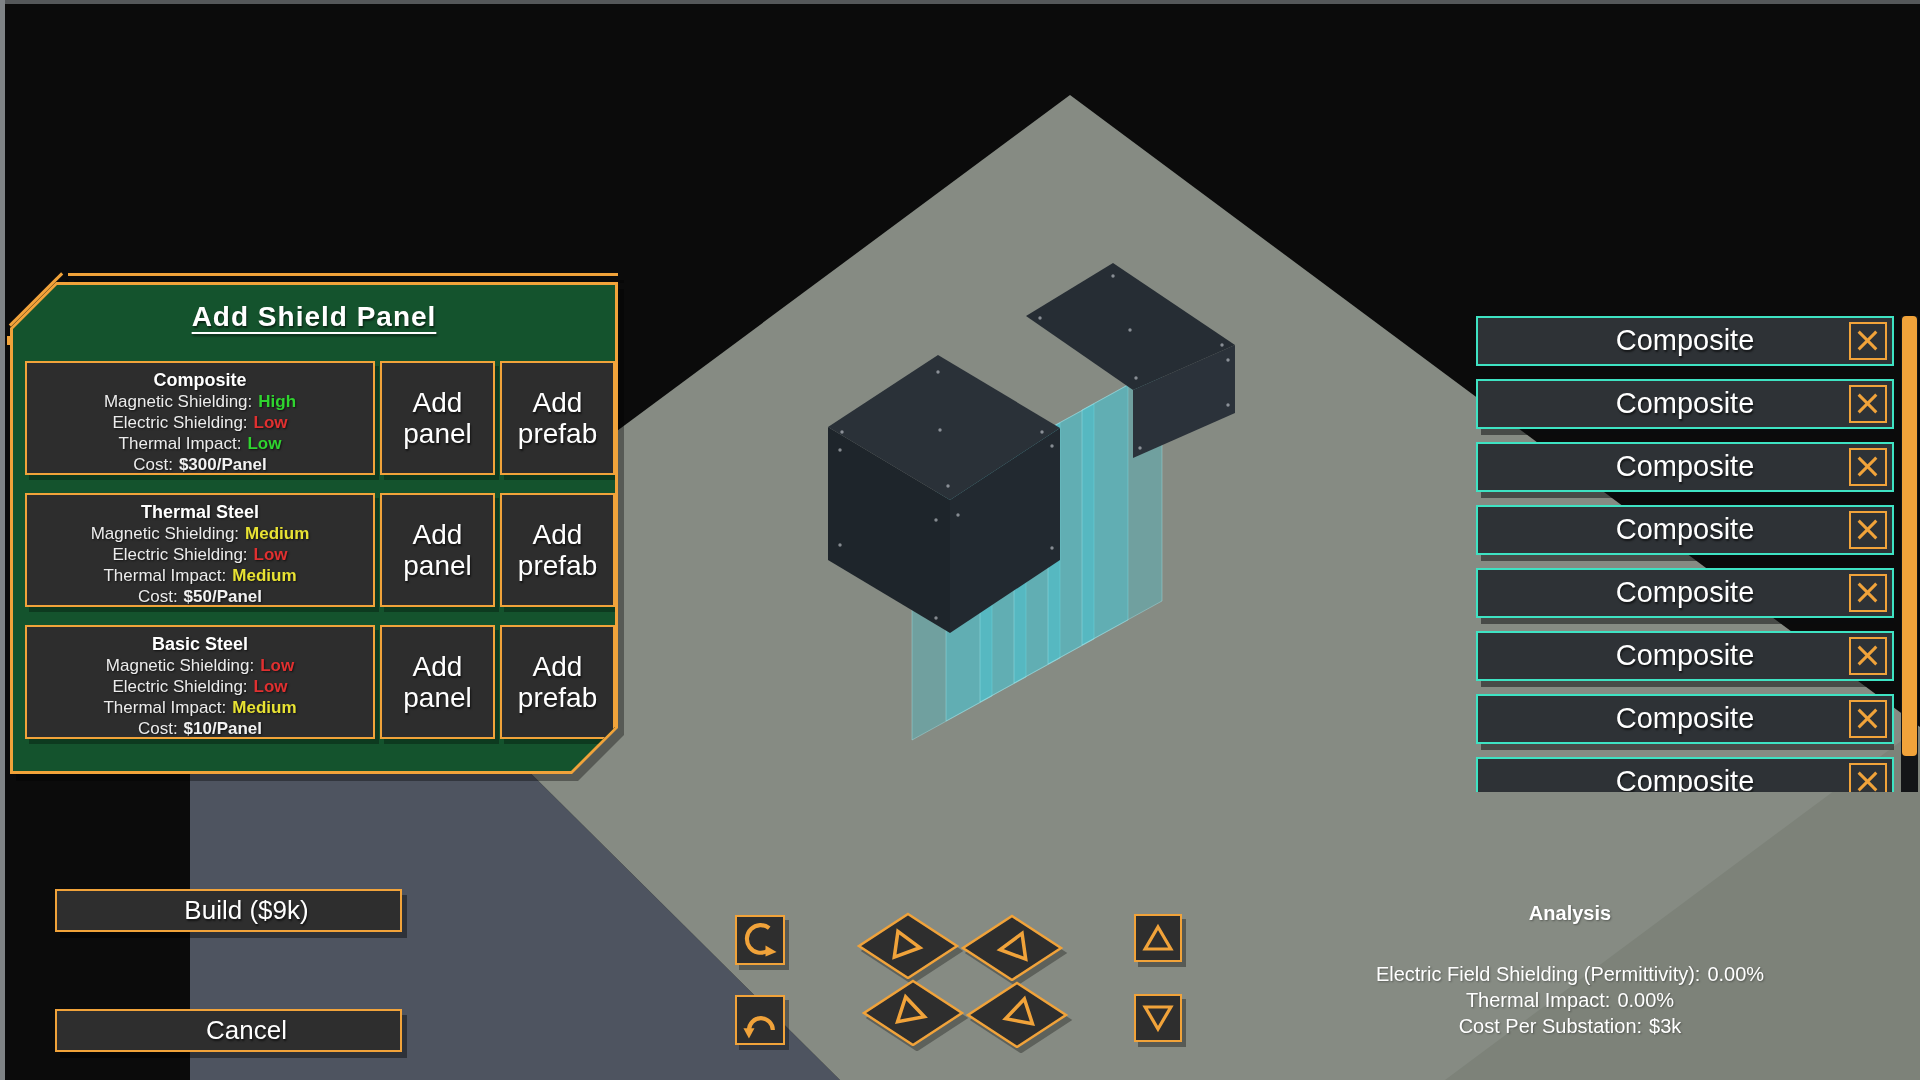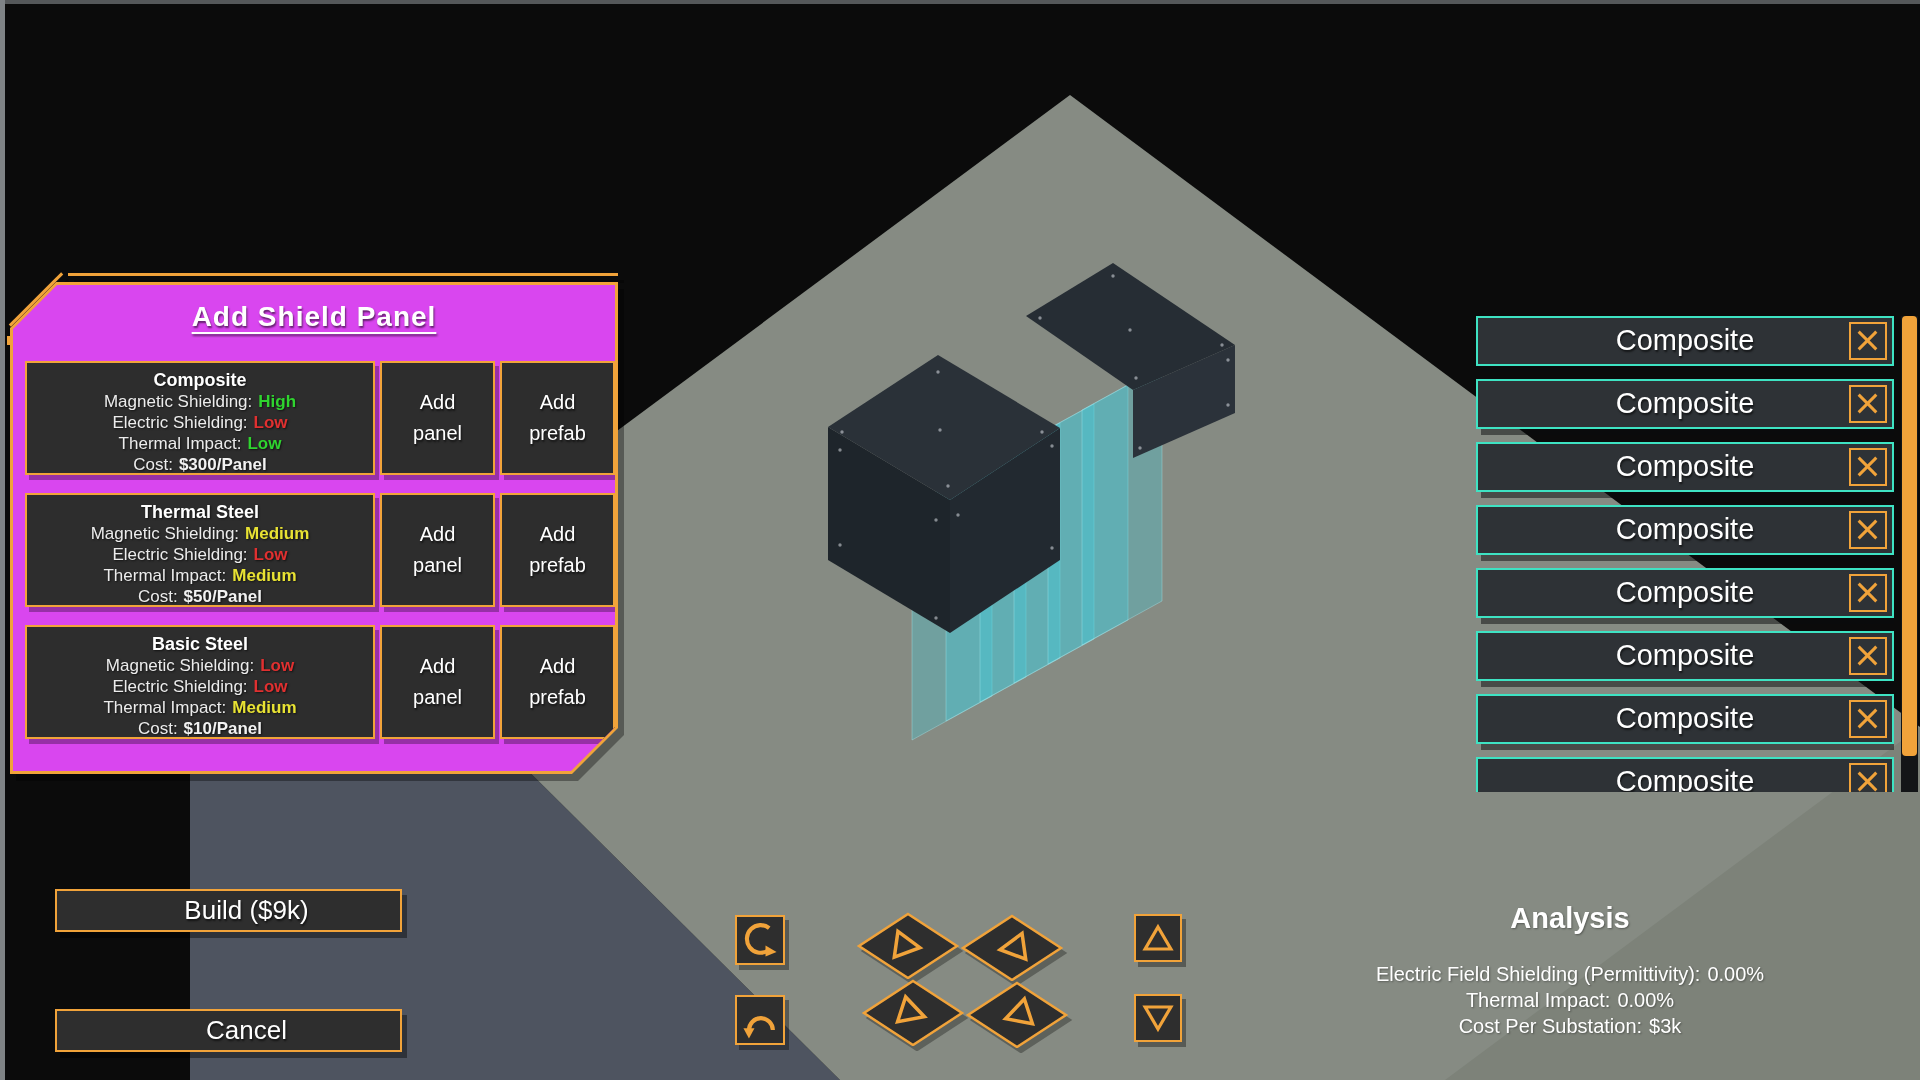--- a/index.html
+++ b/index.html
@@ -15,38 +15,38 @@
   
   .page-title{position:absolute;left:0;top:14px;width:100%;text-align:center;color:#fff;
     font-size:29px;font-weight:700;letter-spacing:1px;text-decoration:underline;
     text-underline-offset:7px;text-decoration-thickness:2px;text-shadow:1px 2px 2px rgba(0,0,0,.6);}
 
   
   .panel-wrap{position:absolute;left:10px;top:282px;width:608px;height:492px;
     filter:drop-shadow(6px 7px 0 rgba(0,0,0,.35));}
   .panel-border{position:absolute;inset:0;background:#f1a33a;
     clip-path:polygon(46px 0,100% 0,100% calc(100% - 46px),calc(100% - 46px) 100%,0 100%,0 46px);}
-  .panel-body{position:absolute;inset:3px;background:#d946ef;
+  .panel-body{position:absolute;inset:3px;background:#14532d;
     clip-path:polygon(44px 0,100% 0,100% calc(100% - 44px),calc(100% - 44px) 100%,0 100%,0 44px);}
   .panel-accent-top{position:absolute;left:58px;top:-9px;width:calc(100% - 58px);height:3px;background:#f1a33a;}
   .panel-accent-diag{position:absolute;left:-11px;top:16px;width:74px;height:3px;background:#f1a33a;
     transform:rotate(-45deg);}
   .panel-accent-nub{position:absolute;left:-3px;top:54px;width:9px;height:9px;background:#f1a33a;}
   .panel-title{position:absolute;left:0;top:16px;width:100%;text-align:center;color:#fff;
     font-size:28px;font-weight:600;letter-spacing:1px;text-decoration:underline;
     text-underline-offset:6px;text-decoration-thickness:2px;text-shadow:1px 2px 2px rgba(0,0,0,.55);}
   .card{position:absolute;left:12px;width:350px;height:114px;background:#2d2d2d;
     border:2px solid #f1a33a;box-sizing:border-box;text-align:center;color:#ececec;
     box-shadow:4px 5px 0 rgba(0,0,0,.3);}
   .card-name{font-size:18px;font-weight:700;color:#fff;margin-top:7px;text-shadow:1px 1px 2px rgba(0,0,0,.6);}
   .stat{font-size:17px;line-height:21px;text-shadow:1px 1px 2px rgba(0,0,0,.6);}
   .stat-value{margin-left:6px;font-weight:700;}
   .add-btn{position:absolute;width:115px;height:114px;background:#2d2d2d;border:2px solid #f1a33a;
     box-sizing:border-box;display:flex;align-items:center;justify-content:center;text-align:center;
-    color:#fff;font-size:20px;line-height:31px;cursor:pointer;box-shadow:4px 5px 0 rgba(0,0,0,.3);
+    color:#fff;font-size:28px;line-height:31px;cursor:pointer;box-shadow:4px 5px 0 rgba(0,0,0,.3);
     text-shadow:1px 2px 2px rgba(0,0,0,.6);padding:0 24px;}
   .col-addpanel{left:367px;} .col-addprefab{left:487px;}
   .row0{top:76px;} .row1{top:208px;} .row2{top:340px;}
 
   
   .action-btn{position:absolute;left:55px;width:347px;height:43px;background:#2e2e2e;
     border:2px solid #f1a33a;box-sizing:border-box;color:#fff;font-size:26px;display:flex;
     align-items:center;justify-content:center;cursor:pointer;box-shadow:5px 6px 0 rgba(0,0,0,.4);
     text-shadow:1px 2px 2px rgba(0,0,0,.6);padding-left:36px;}
 
@@ -66,21 +66,21 @@
     box-sizing:border-box;cursor:pointer;}
   .xbar{position:absolute;left:4px;top:15px;width:25px;height:3px;background:#f1a33a;}
   .xbar.a{transform:rotate(45deg);} .xbar.b{transform:rotate(-45deg);}
   .scroll-track{position:absolute;left:1901px;top:316px;width:17px;height:476px;background:#131517;}
   .scroll-thumb{position:absolute;left:1px;top:0;width:15px;height:440px;background:#f1a33a;
     border-radius:4px;cursor:grab;}
 
   
   .analysis{position:absolute;left:1230px;top:902px;width:680px;text-align:center;color:#fff;
     text-shadow:1px 1px 2px rgba(0,0,0,.35);}
-  .analysis-title{font-size:29px;font-weight:700;margin-bottom:26px;}
+  .analysis-title{font-size:20px;font-weight:700;margin-bottom:36px;}
   .an-line{font-size:20px;line-height:26px;}
   .an-value{margin-left:7px;}
 </style>
 </head>
 <body>
 
 <div class="stage">
 
   <svg class="scene" viewBox="0 0 1920 1080">
 

